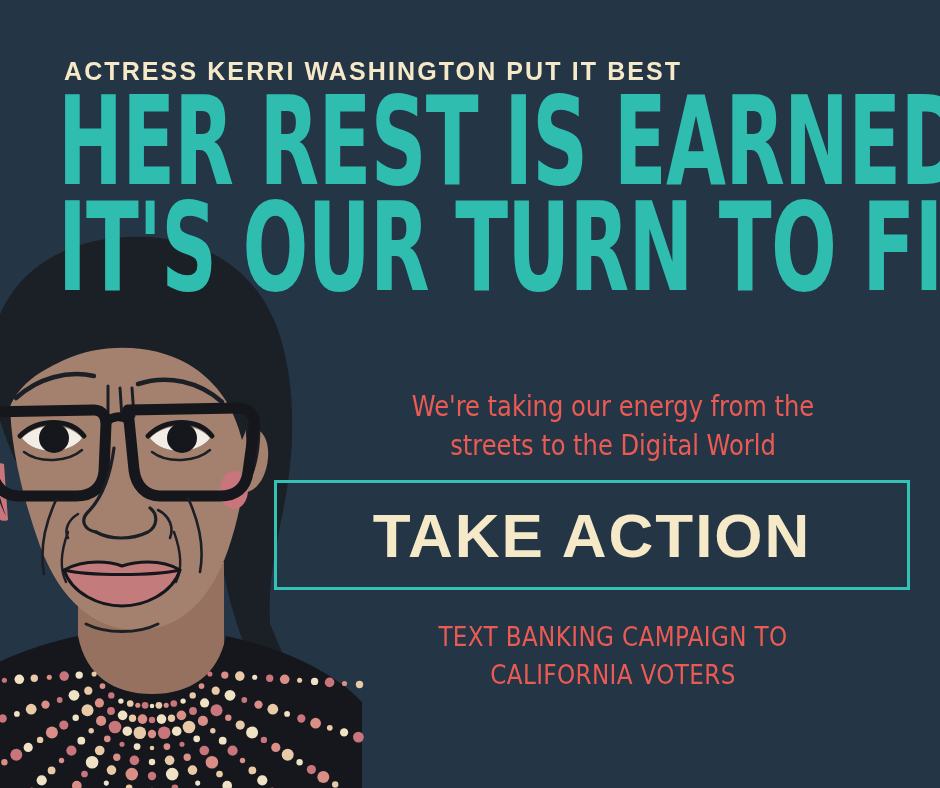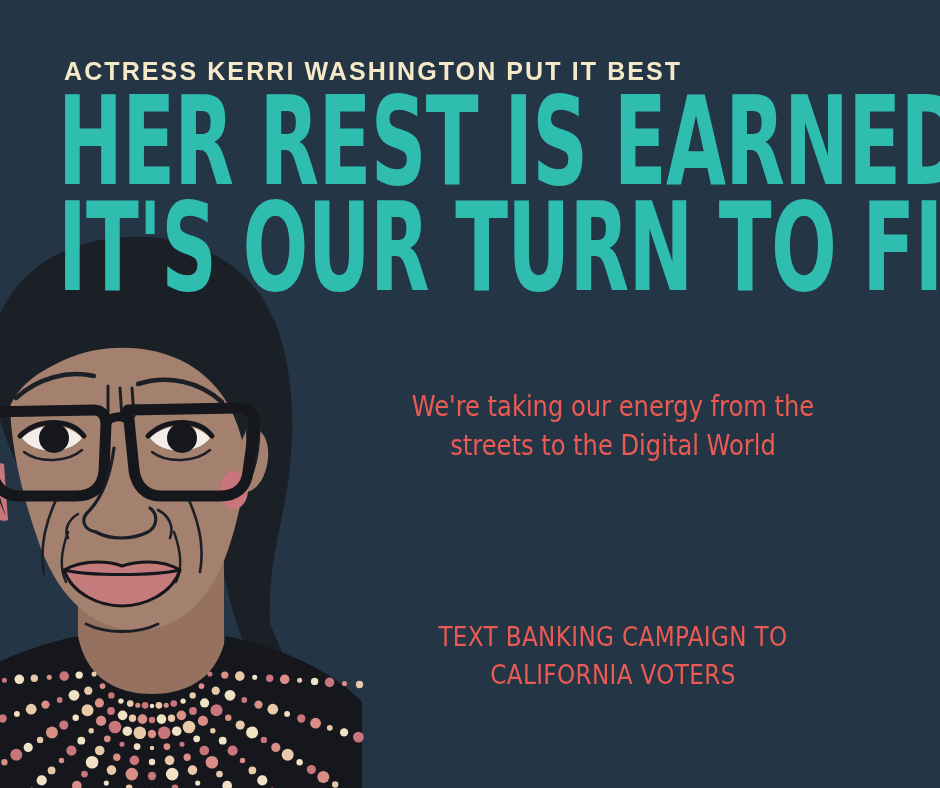--- a/index.html
+++ b/index.html
@@ -354,20 +354,23 @@
 
     <div class="headline l1">HER REST IS EARNED.</div>
 
     <div class="headline l2">IT'S OUR TURN TO FIGHT.</div>
 
     <div class="subtitle">
       <div>We're taking our energy from the</div>
       <div>streets to the Digital World</div>
     </div>
 
+    <div class="cta">
+      <span class="cta-label">TAKE ACTION</span>
+    </div>
 
     <div class="footnote">
       <div>TEXT BANKING CAMPAIGN TO</div>
       <div>CALIFORNIA VOTERS</div>
     </div>
 
   </div>
 </div>
 
 </body></html>

